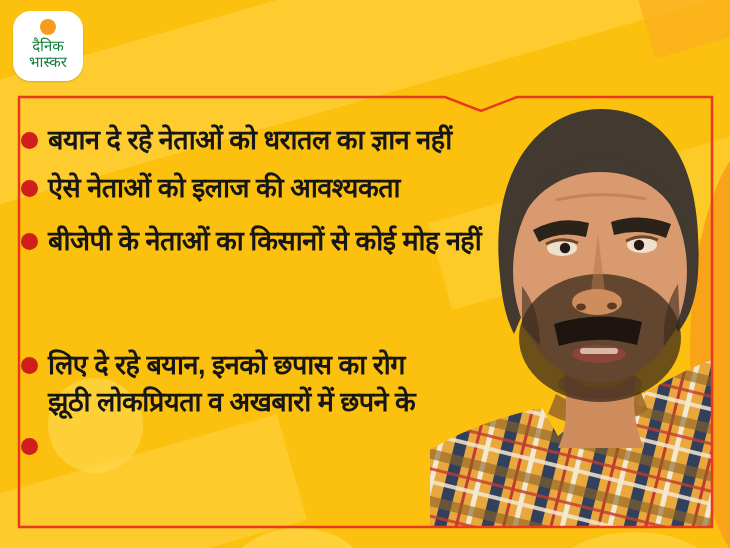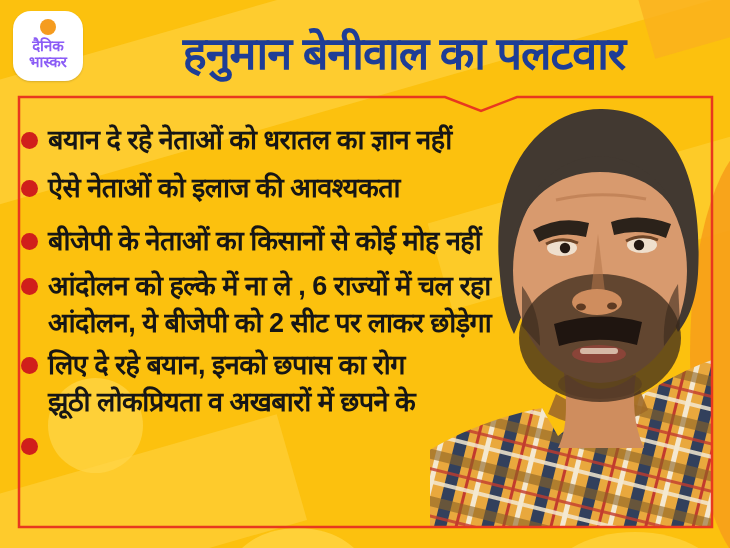--- a/index.html
+++ b/index.html
@@ -14,21 +14,21 @@
   .blob1{left:48px;top:378px;width:95px;height:95px;border-radius:50%;background:rgba(255,214,74,.7);}
   .blob2{left:228px;top:528px;width:140px;height:100px;border-radius:50%;background:rgba(255,211,64,.85);}
   .blob3{left:545px;top:532px;width:180px;height:110px;border-radius:50%;background:rgba(255,211,64,.75);}
   .blobOrange{left:690px;top:140px;width:140px;height:430px;border-radius:50%;background:rgba(247,160,26,.9);}
   .cornerOrange{left:640px;top:-50px;width:220px;height:80px;background:rgba(250,176,30,.8);transform:rotate(-16deg);}
 
   
   .logo{position:absolute;left:13px;top:11px;width:70px;height:70px;background:#ffffff;border-radius:18px;z-index:6;
         display:flex;flex-direction:column;align-items:center;box-shadow:0 1px 2px rgba(0,0,0,.15);}
   .logo-dot{width:16px;height:16px;border-radius:50%;background:#f59c1f;margin:8px auto 3px;}
-  .logo-txt{font-size:15px;font-weight:700;line-height:16px;color:#8b5cf6;text-align:left;}
+  .logo-txt{font-size:15px;font-weight:400;line-height:16px;color:#15803d;text-align:left;}
 
   
   .title{position:absolute;left:90px;top:12px;width:628px;height:78px;z-index:6;
          display:flex;align-items:center;justify-content:center;
          font-size:45px;font-weight:800;color:#1e3d96;white-space:nowrap;letter-spacing:-1px;}
 
   
   .frame{position:absolute;left:0;top:0;z-index:4;}
 
   
@@ -54,21 +54,20 @@
   <div class="shape blob3"></div>
   <div class="shape blobOrange"></div>
   <div class="shape cornerOrange"></div>
 
   <div class="logo">
     <div class="logo-dot"></div>
     <div class="logo-txt">दैनिक</div>
     <div class="logo-txt">भास्कर</div>
   </div>
 
-  <div class="title">हनुमान बेनीवाल का पलटवार</div>
 
   <svg class="person" viewBox="0 0 282 430" aria-hidden="true">
     <defs>
       <pattern id="plaid" width="46" height="46" patternUnits="userSpaceOnUse" patternTransform="rotate(14)">
         <rect width="46" height="46" fill="#e9a83d"></rect>
         <rect x="16" width="12" height="46" fill="#32405c"></rect>
         <rect x="0" width="5" height="46" fill="#f4e8d0"></rect>
         <rect x="36" width="3" height="46" fill="#c23b2e"></rect>
         <rect y="20" width="46" height="10" fill="#8a6224" opacity="0.6"></rect>
         <rect y="4" width="46" height="4" fill="#f4e8d0" opacity="0.85"></rect>
@@ -135,27 +134,20 @@
       </div>
     </div>
 
     <div class="point" style="top:156px">
       <span class="dot"></span>
       <div class="pt-lines">
         <div class="pt-line">ऐसे नेताओं को इलाज की आवश्यकता</div>
       </div>
     </div>
 
-    <div class="point" style="top:254px">
-      <span class="dot"></span>
-      <div class="pt-lines">
-        <div class="pt-line">आंदोलन को हल्के में ना ले , 6 राज्यों में चल रहा</div>
-        <div class="pt-line">आंदोलन, ये बीजेपी को 2 सीट पर लाकर छोड़ेगा</div>
-      </div>
-    </div>
 
     <div class="point" style="top:333px">
       <span class="dot"></span>
       <div class="pt-lines">
         <div class="pt-line">लिए दे रहे बयान, इनको छपास का रोग</div>
         <div class="pt-line">झूठी लोकप्रियता व अखबारों में छपने के</div>
       </div>
     </div>
 
     <div class="point" style="top:414px">

